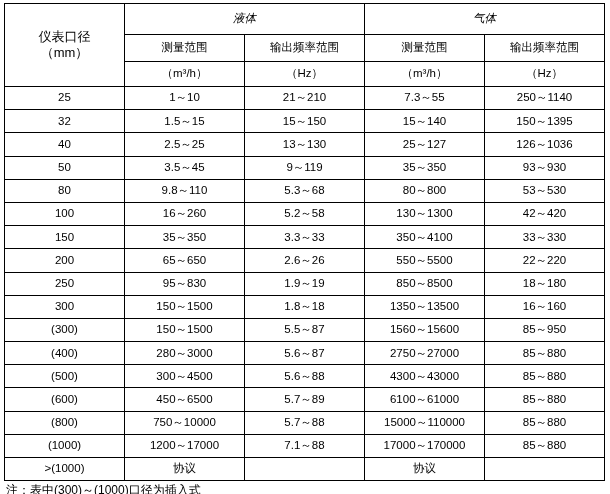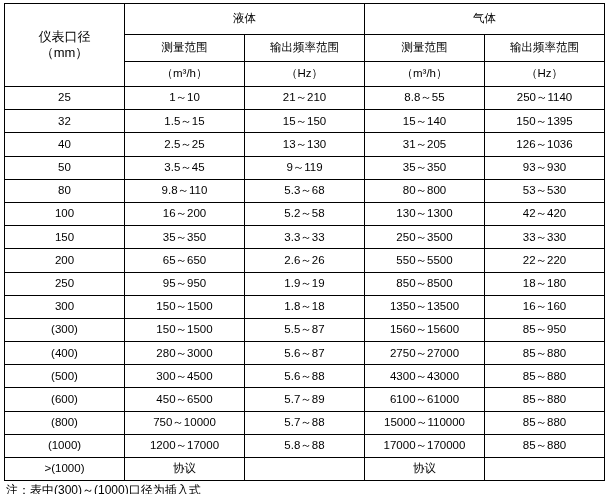--- a/index.html
+++ b/index.html
@@ -32,20 +32,21 @@
     vertical-align: middle;
     font-weight: normal;
     font-size: 11.5px;
     padding: 0;
     line-height: 1.15;
     color: #000;
   }
   .hdr-group {
     height: 30px;
     font-size: 13px;
+    font-style: italic;
   }
   .hdr-sub {
     height: 26px;
     font-size: 12px;
   }
   .hdr-unit {
     height: 24px;
     font-size: 12px;
   }
   .col-dia {
@@ -103,75 +104,75 @@
         <td class="hdr-unit">（m³/h）</td>
         <td class="hdr-unit">（Hz）</td>
         <td class="hdr-unit">（m³/h）</td>
         <td class="hdr-unit">（Hz）</td>
       </tr>
 
       <tr>
         <td class="row-cell">25</td>
         <td class="row-cell">1～10</td>
         <td class="row-cell">21～210</td>
-        <td class="row-cell">8.8～55</td>
+        <td class="row-cell">7.3～55</td>
         <td class="row-cell">250～1140</td>
       </tr>
       <tr>
         <td class="row-cell">32</td>
         <td class="row-cell">1.5～15</td>
         <td class="row-cell">15～150</td>
         <td class="row-cell">15～140</td>
         <td class="row-cell">150～1395</td>
       </tr>
       <tr>
         <td class="row-cell">40</td>
         <td class="row-cell">2.5～25</td>
         <td class="row-cell">13～130</td>
-        <td class="row-cell">31～205</td>
+        <td class="row-cell">25～127</td>
         <td class="row-cell">126～1036</td>
       </tr>
       <tr>
         <td class="row-cell">50</td>
         <td class="row-cell">3.5～45</td>
         <td class="row-cell">9～119</td>
         <td class="row-cell">35～350</td>
         <td class="row-cell">93～930</td>
       </tr>
       <tr>
         <td class="row-cell">80</td>
         <td class="row-cell">9.8～110</td>
         <td class="row-cell">5.3～68</td>
         <td class="row-cell">80～800</td>
         <td class="row-cell">53～530</td>
       </tr>
       <tr>
         <td class="row-cell">100</td>
-        <td class="row-cell">16～200</td>
+        <td class="row-cell">16～260</td>
         <td class="row-cell">5.2～58</td>
         <td class="row-cell">130～1300</td>
         <td class="row-cell">42～420</td>
       </tr>
       <tr>
         <td class="row-cell">150</td>
         <td class="row-cell">35～350</td>
         <td class="row-cell">3.3～33</td>
-        <td class="row-cell">250～3500</td>
+        <td class="row-cell">350～4100</td>
         <td class="row-cell">33～330</td>
       </tr>
       <tr>
         <td class="row-cell">200</td>
         <td class="row-cell">65～650</td>
         <td class="row-cell">2.6～26</td>
         <td class="row-cell">550～5500</td>
         <td class="row-cell">22～220</td>
       </tr>
       <tr>
         <td class="row-cell">250</td>
-        <td class="row-cell">95～950</td>
+        <td class="row-cell">95～830</td>
         <td class="row-cell">1.9～19</td>
         <td class="row-cell">850～8500</td>
         <td class="row-cell">18～180</td>
       </tr>
       <tr>
         <td class="row-cell">300</td>
         <td class="row-cell">150～1500</td>
         <td class="row-cell">1.8～18</td>
         <td class="row-cell">1350～13500</td>
         <td class="row-cell">16～160</td>
@@ -207,21 +208,21 @@
       <tr>
         <td class="row-cell">(800)</td>
         <td class="row-cell">750～10000</td>
         <td class="row-cell">5.7～88</td>
         <td class="row-cell">15000～110000</td>
         <td class="row-cell">85～880</td>
       </tr>
       <tr>
         <td class="row-cell">(1000)</td>
         <td class="row-cell">1200～17000</td>
-        <td class="row-cell">5.8～88</td>
+        <td class="row-cell">7.1～88</td>
         <td class="row-cell">17000～170000</td>
         <td class="row-cell">85～880</td>
       </tr>
       <tr>
         <td class="row-cell">&gt;(1000)</td>
         <td class="row-cell">协议</td>
         <td class="row-cell"></td>
         <td class="row-cell">协议</td>
         <td class="row-cell"></td>
       </tr>

